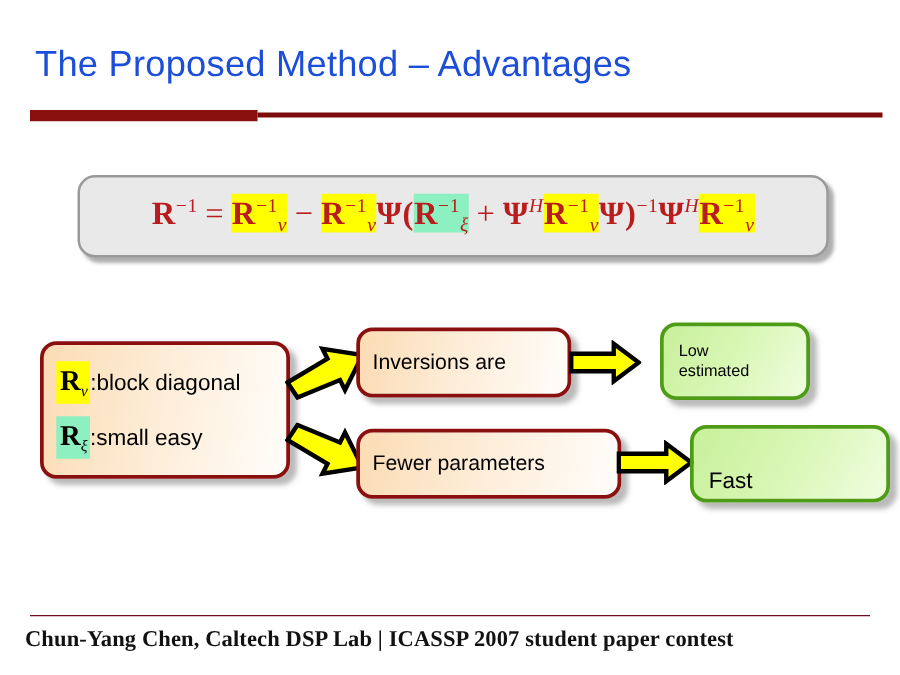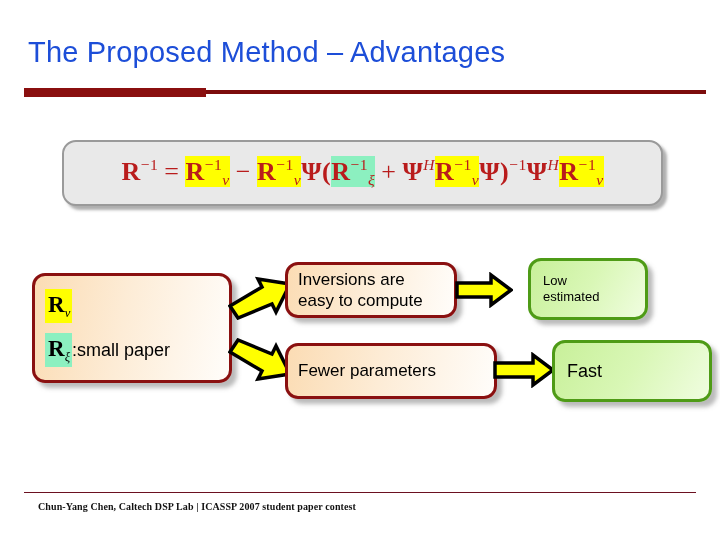--- a/index.html
+++ b/index.html
@@ -160,45 +160,46 @@
     font-size: 13px;
     margin-left: 20px;
   }
   #box-fast {
     left: 552px;
     top: 340px;
     width: 160px;
     height: 62px;
     padding: 4px 12px;
     font-size: 18px;
+    justify-content: flex-end;
   }
 
   
   .arrow { position: absolute; }
   #arrow-up    { left: 228px; top: 276px; width: 64px; height: 44px; }
   #arrow-down  { left: 228px; top: 338px; width: 64px; height: 44px; }
   #arrow-right1{ left: 455px; top: 272px; width: 58px; height: 36px; }
   #arrow-right2{ left: 493px; top: 352px; width: 62px; height: 36px; }
 
   
   .footer-rule {
     position: absolute;
     left: 24px;
     top: 492px;
     width: 672px;
     height: 1px;
     background: #6b1020;
   }
   .footer-text {
     position: absolute;
-    left: 38px;
+    left: 20px;
     top: 501px;
     font-family: "Liberation Serif", serif;
     font-weight: bold;
-    font-size: 10px;
+    font-size: 18px;
     color: #121212;
     white-space: nowrap;
     letter-spacing: 0.1px;
   }
 </style>
 </head>
 <body>
 
 <div class="slide-title">The Proposed Method – Advantages</div>
 <div class="title-rule-thick"></div>
@@ -206,41 +207,41 @@
 
 <div class="eq-panel">
   <div class="eq">
     <span class="bm tok"><span>R</span><sup class="num">−1</sup></span><span class="sp"></span><span class="tok">=</span><span class="sp"></span><span class="bm tok hl-y"><span>R</span><sup class="num">−1</sup><sub>ν</sub></span><span class="sp"></span><span class="tok">−</span><span class="sp"></span><span class="bm tok hl-y"><span>R</span><sup class="num">−1</sup><sub>ν</sub></span><span class="bm tok">Ψ</span><span class="bm tok">(</span><span class="bm tok hl-g"><span>R</span><sup class="num">−1</sup><sub>ξ</sub></span><span class="sp"></span><span class="tok">+</span><span class="sp"></span><span class="bm tok"><span>Ψ</span><sup>H</sup></span><span class="bm tok hl-y"><span>R</span><sup class="num">−1</sup><sub>ν</sub></span><span class="bm tok">Ψ</span><span class="bm tok"><span>)</span><sup class="num">−1</sup></span><span class="bm tok"><span>Ψ</span><sup>H</sup></span><span class="bm tok hl-y"><span>R</span><sup class="num">−1</sup><sub>ν</sub></span>
   </div>
 </div>
 
 <div class="box box-peach" id="box-source">
   <div class="src-line">
     <span class="rsym hl-y"><span>R</span><sub>ν</sub></span>
+      <span>:block diagonal</span>
   </div>
   <div class="src-line">
     <span class="rsym hl-g"><span>R</span><sub>ξ</sub></span>
-      <span>:small paper</span>
+      <span>:small easy</span>
   </div>
 </div>
 
 <div class="arrow" id="arrow-up">
   <svg viewBox="0 0 64 44" width="64" height="44" xmlns="http://www.w3.org/2000/svg">
     <polygon points="2,30 34,11 30,3 62,8 48,36 44,28 10,42" fill="#ffff00" stroke="#000000" stroke-width="3.5" stroke-linejoin="miter"></polygon>
   </svg>
 </div>
 <div class="arrow" id="arrow-down">
   <svg viewBox="0 0 64 44" width="64" height="44" xmlns="http://www.w3.org/2000/svg">
     <polygon points="2,14 34,33 30,41 62,36 48,8 44,16 10,2" fill="#ffff00" stroke="#000000" stroke-width="3.5" stroke-linejoin="miter"></polygon>
   </svg>
 </div>
 
 <div class="box box-peach" id="box-inversions">
   <div>Inversions are</div>
-  <div>easy to compute</div>
 </div>
 <div class="box box-peach" id="box-fewer">
   <div>Fewer parameters</div>
 </div>
 
 <div class="arrow" id="arrow-right1">
   <svg viewBox="0 0 58 36" width="58" height="36" xmlns="http://www.w3.org/2000/svg">
     <polygon points="2,11 36,11 36,3 56,18 36,33 36,25 2,25" fill="#ffff00" stroke="#000000" stroke-width="3.5" stroke-linejoin="miter"></polygon>
   </svg>
 </div>

